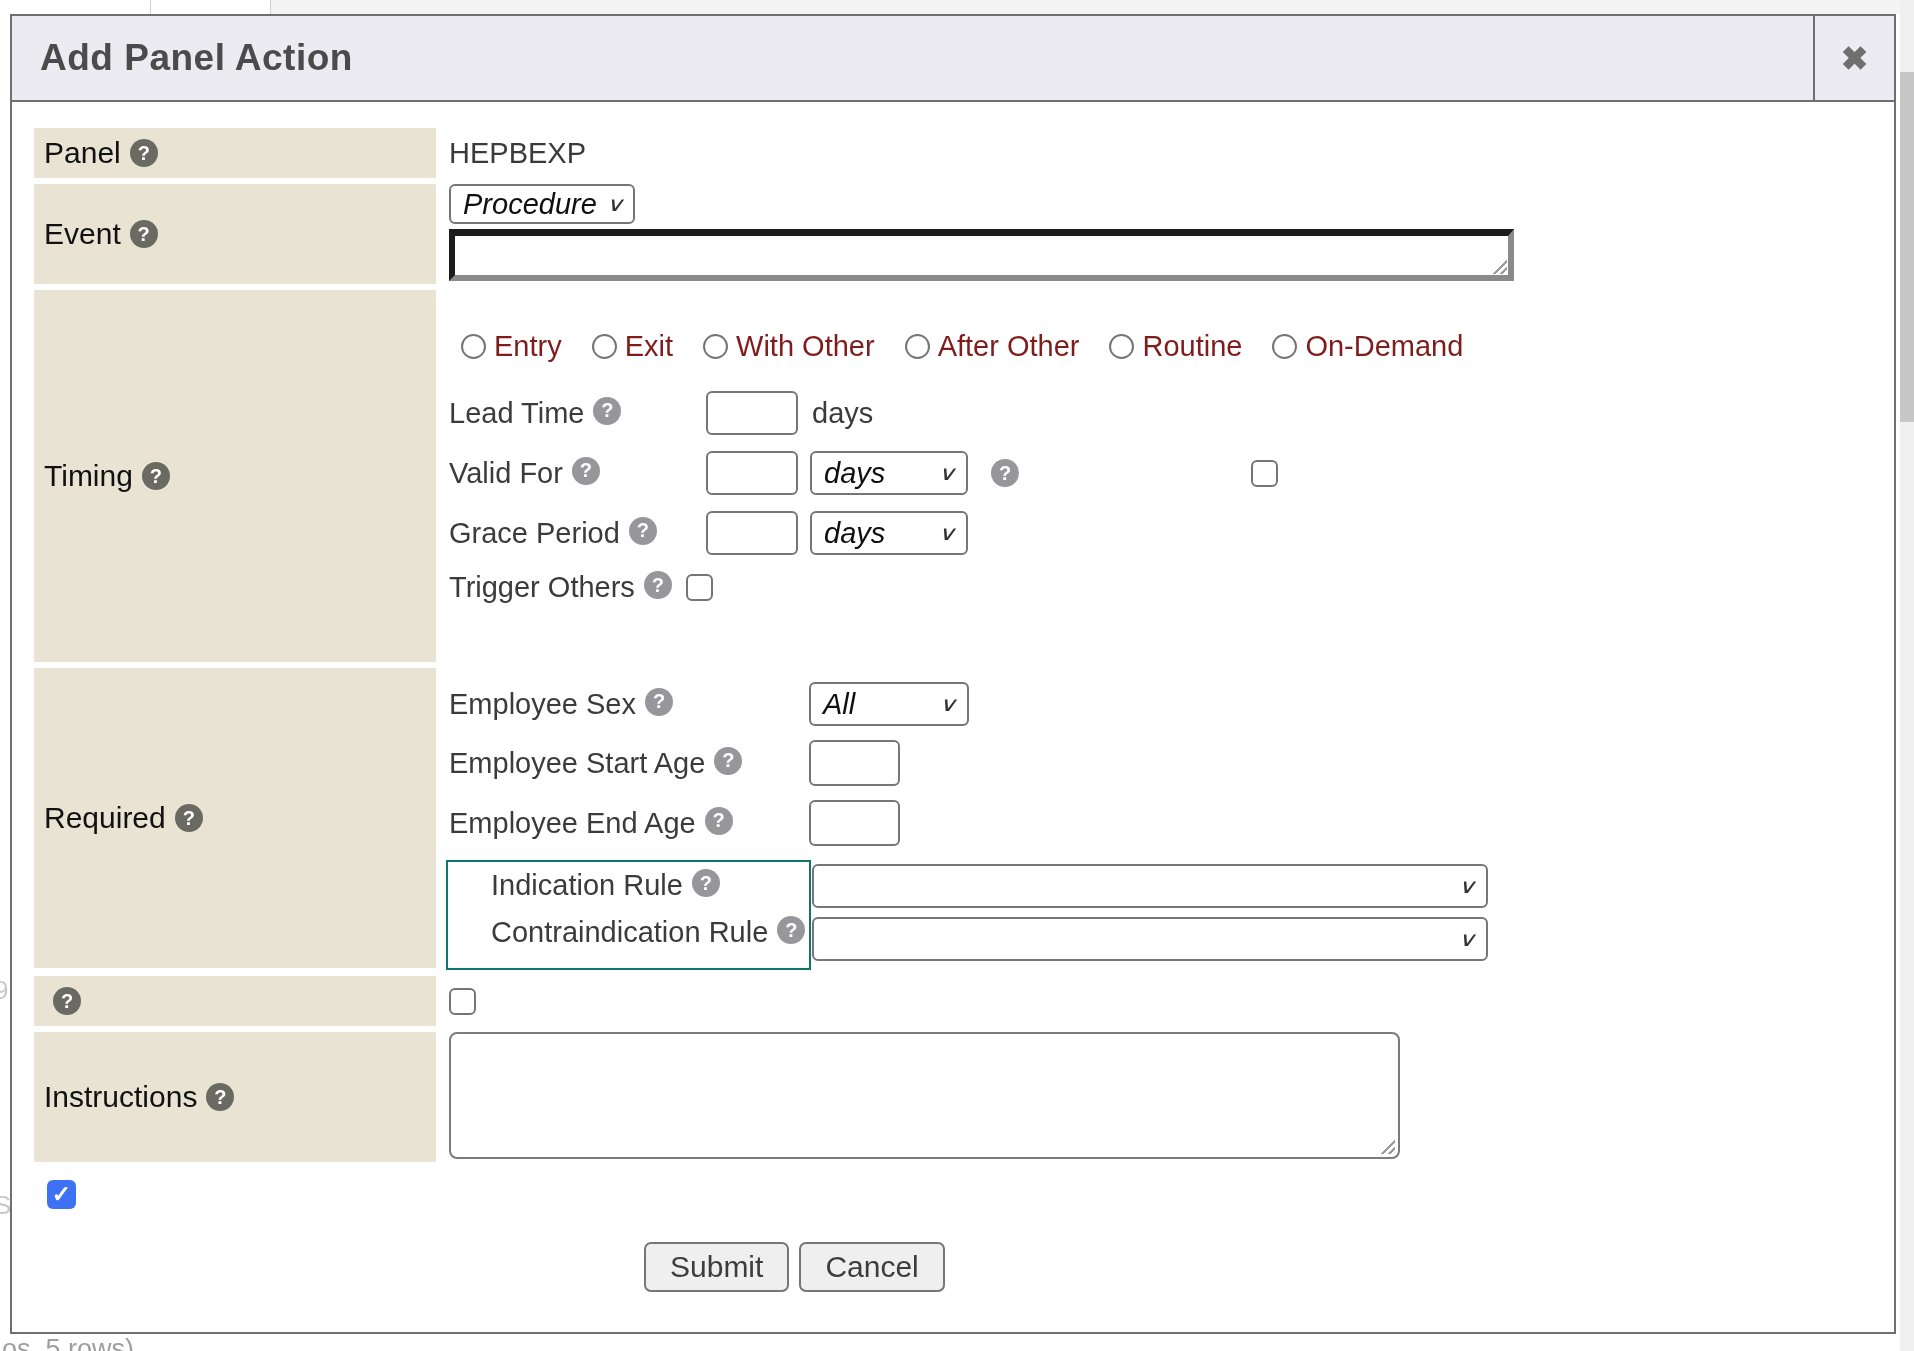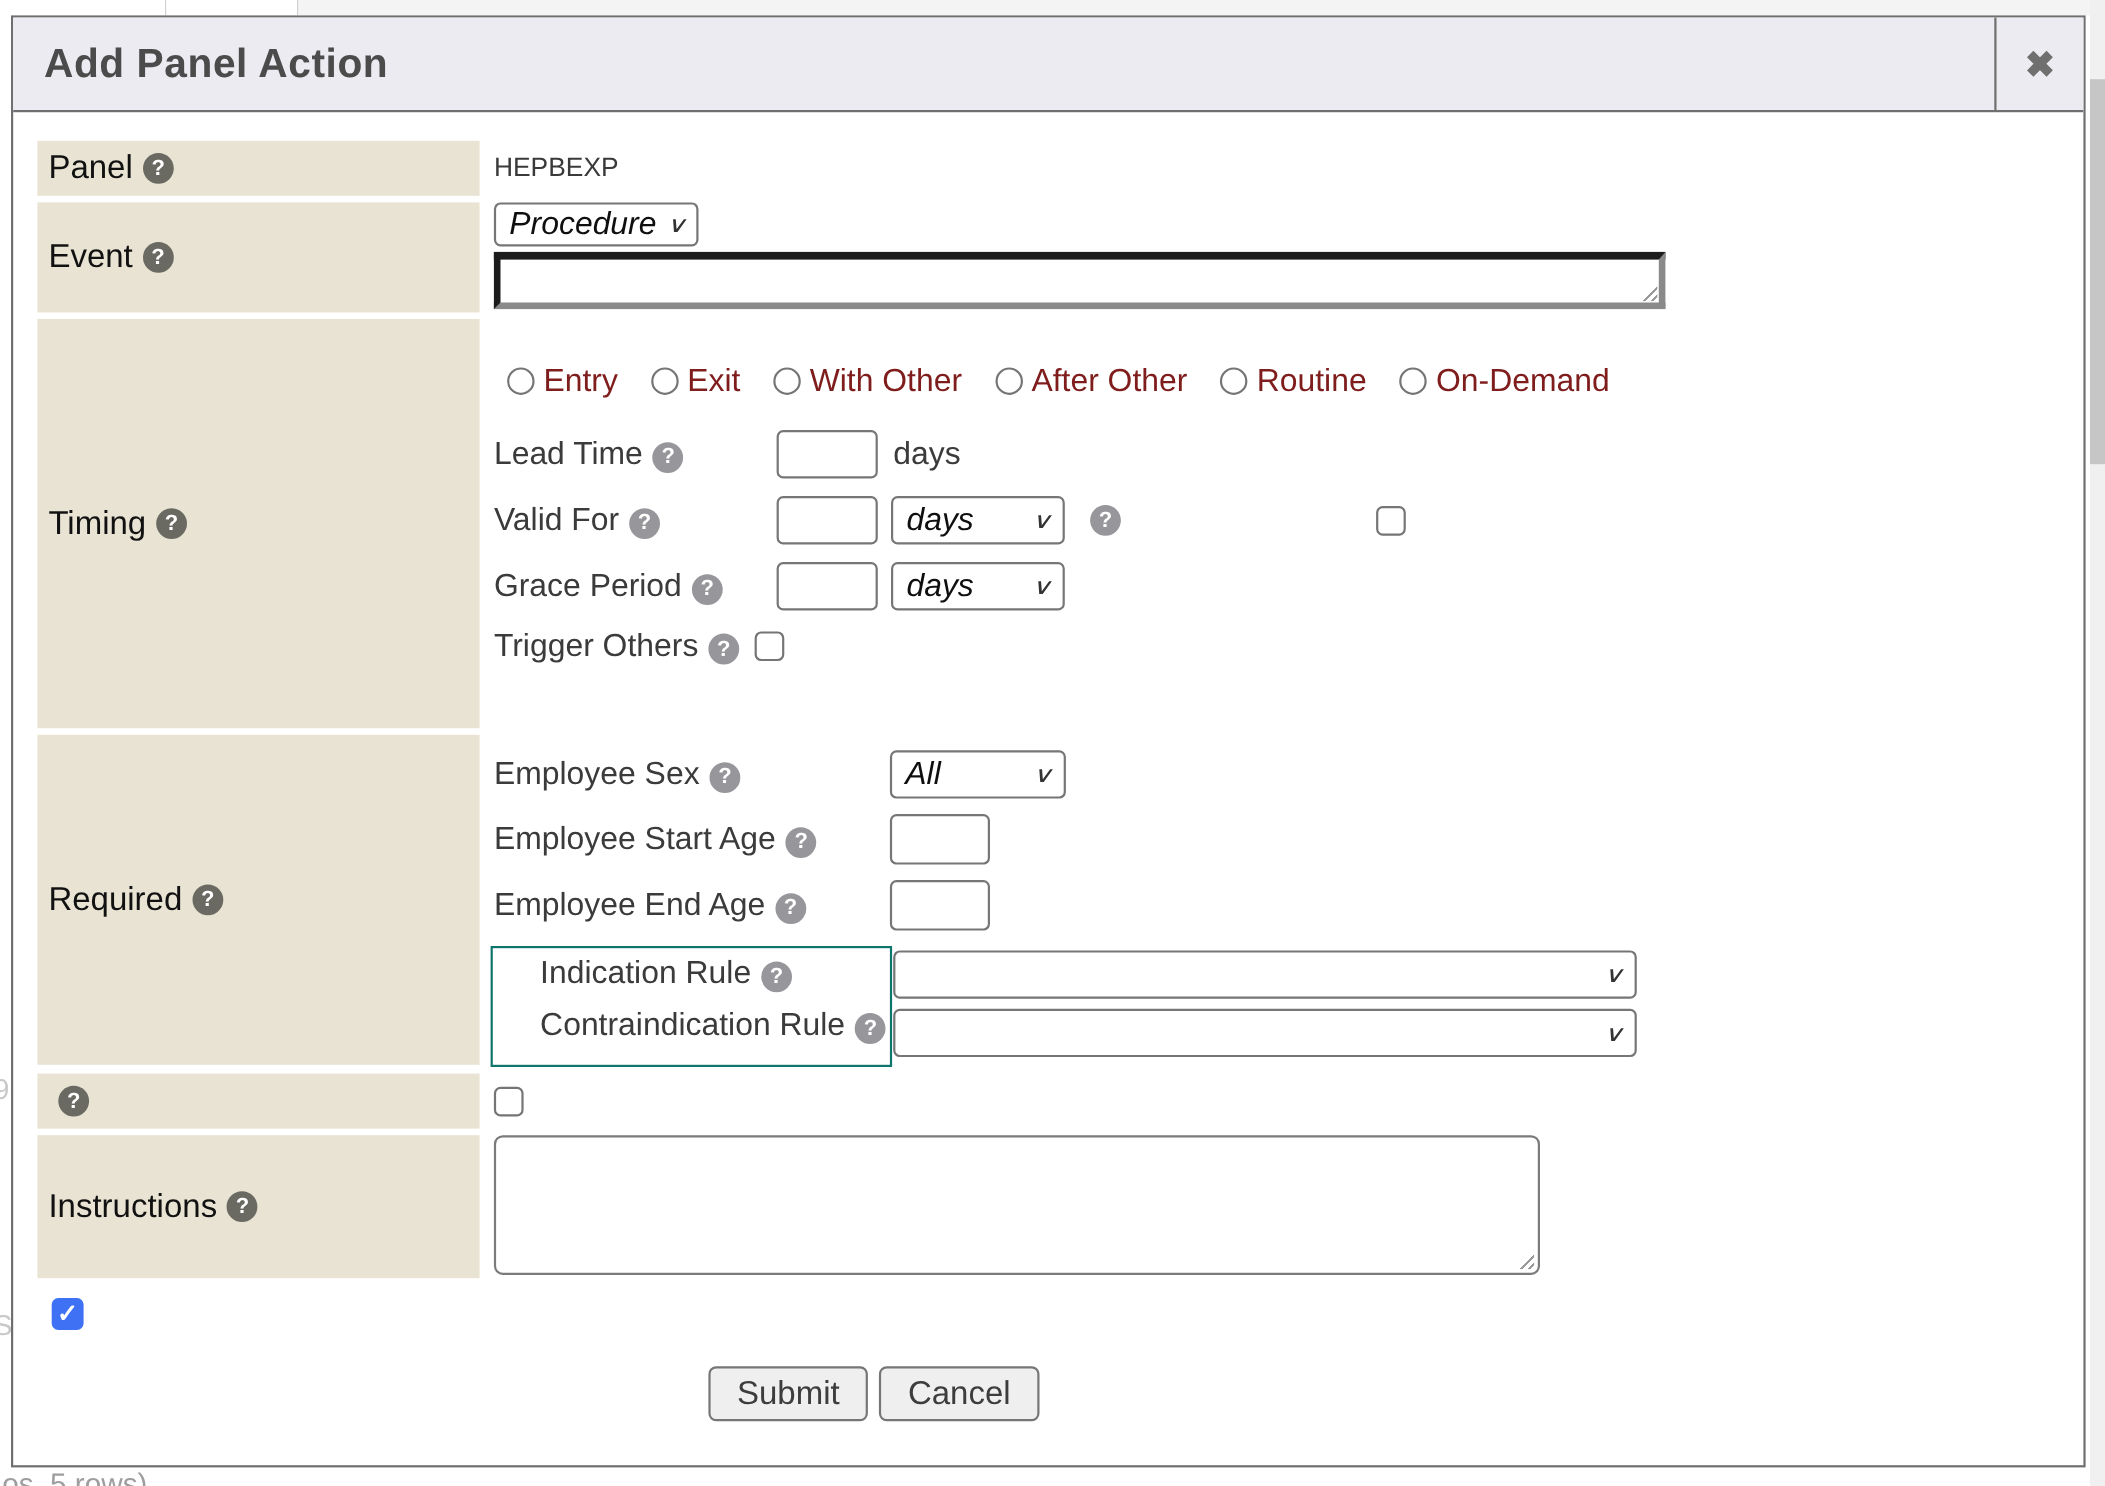--- a/index.html
+++ b/index.html
@@ -56,22 +56,22 @@
   
   .qicon{
     display:inline-flex;align-items:center;justify-content:center;
     width:28px;height:28px;border-radius:50%;margin-left:9px;
     color:#ffffff;font-size:20px;font-weight:bold;flex:0 0 auto;
   }
   .qdark{background:#6a6a62;}
   .qlight{background:#97979b;}
 
   
-  .txt{font-size:24px;color:#3a3a3a;}
-  .flabel{display:inline-flex;align-items:flex-end;font-size:29px;color:#3b3b3b;}
+  .txt{font-size:29px;color:#3a3a3a;}
+  .flabel{display:inline-flex;align-items:flex-start;font-size:29px;color:#3b3b3b;}
   .num-input{
     width:92px;height:44px;box-sizing:border-box;border:2px solid #767676;border-radius:6px;
     background:#fff;font-size:28px;padding:0 8px;font-family:"Liberation Sans",sans-serif;
   }
   .sel{
     display:inline-flex;align-items:center;justify-content:space-between;
     box-sizing:border-box;border:2px solid #767676;border-radius:6px;background:#fff;
     font-size:29px;color:#0f0f0f;padding:0 12px;cursor:pointer;font-style:italic;
   }
   .sel .chev{font-size:20px;color:#333;margin-left:10px;transform:scaleX(1.3);}

